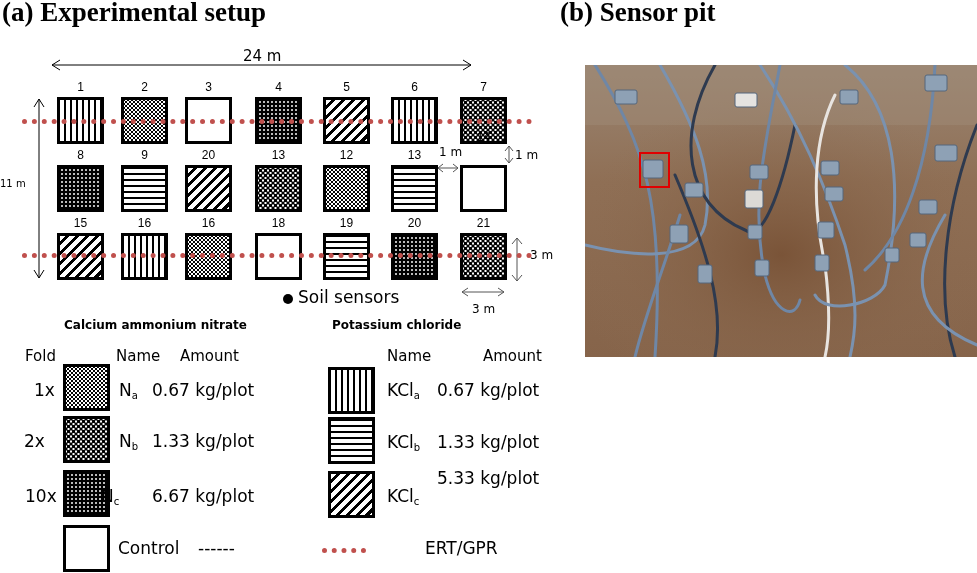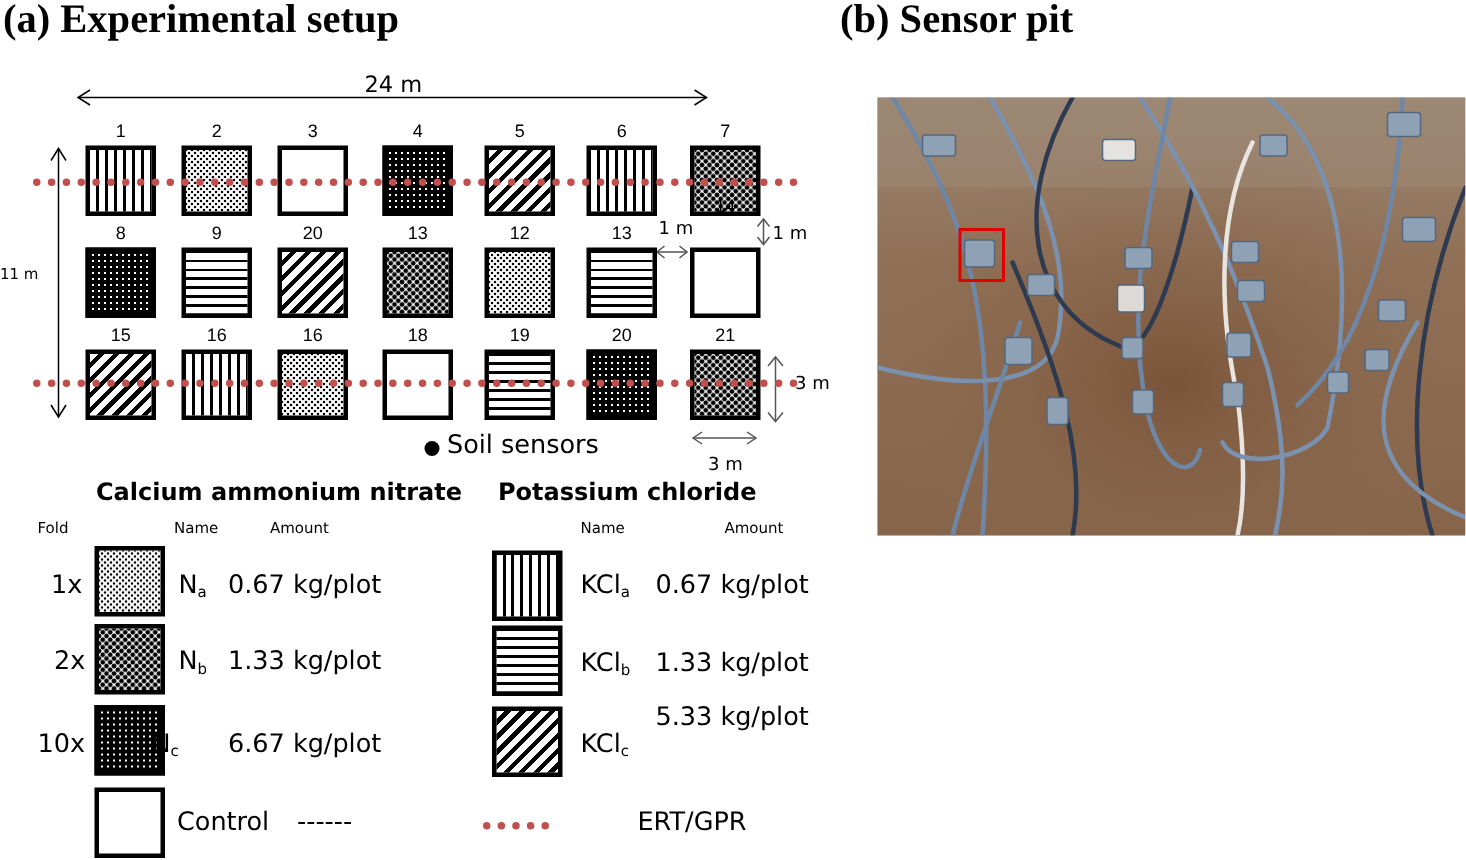--- a/index.html
+++ b/index.html
@@ -3,23 +3,23 @@
 <meta charset="utf-8">
 <style>
   html, body { margin:0; padding:0; background:#ffffff; }
   body { width:977px; height:573px; position:relative; overflow:hidden; font-family:"Liberation Sans", sans-serif; color:#000; }
   .panel-title { position:absolute; font-family:"Liberation Serif", serif; font-weight:bold; font-size:27px; top:-3px; white-space:nowrap; }
   #title-a { left:2px; }
   #title-b { left:560px; }
   .abs { position:absolute; }
   .plot { position:absolute; width:41px; height:41px; border:3px solid #000; box-sizing:content-box; background:#fff; }
   .plot-num { position:absolute; width:47px; text-align:center; font-size:12px; }
-  .lbl { position:absolute; font-family:"DejaVu Sans", sans-serif; font-size:10px; white-space:nowrap; }
+  .lbl { position:absolute; font-family:"DejaVu Sans", sans-serif; font-size:15px; white-space:nowrap; }
   .lbl-big { position:absolute; font-family:"DejaVu Sans", sans-serif; font-size:17px; white-space:nowrap; }
-  .hdr { position:absolute; font-family:"DejaVu Sans", sans-serif; font-weight:bold; font-size:16px; white-space:nowrap; }
+  .hdr { position:absolute; font-family:"DejaVu Sans", sans-serif; font-weight:bold; font-size:12px; white-space:nowrap; }
   .pat-vlines { background: repeating-linear-gradient(90deg, #fff 0 4px, #000 4px 6px); }
   .pat-hlines { background: repeating-linear-gradient(0deg, #fff 0 4px, #000 4px 6px); }
   .pat-diag { background: repeating-linear-gradient(135deg, #fff 0 4px, #000 4px 7px); }
   .pat-fine { background-color:#fff; background-image: radial-gradient(#000 0.7px, transparent 1.1px), radial-gradient(#000 0.7px, transparent 1.1px); background-size:4px 4px; background-position:0 0, 2px 2px; }
   .pat-coarse { background-color:#fff; background-image: radial-gradient(#000 1.4px, transparent 1.8px), radial-gradient(#000 1.4px, transparent 1.8px); background-size:5px 5px; background-position:0 0, 2.5px 2.5px; }
   .pat-dense { background-color:#000; background-image: radial-gradient(#fff 0.6px, transparent 1px); background-size:4px 4px; }
   .pat-none { background:#fff; }
   .ert-line { position:absolute; height:0; border-top:5px dotted #c0504d; }
   .sub { font-size:10px; vertical-align:-3px; }
   #photo { position:absolute; left:585px; top:65px; width:392px; height:292px; overflow:hidden; background:#8a6e55; }
@@ -117,21 +117,21 @@
 <div class="lbl" style="left:116px;top:347px">Name</div>
 <div class="lbl" style="left:180px;top:347px">Amount</div>
 <div class="lbl" style="left:387px;top:347px">Name</div>
 <div class="lbl" style="left:483px;top:347px">Amount</div>
 
 <div class="lbl-big" style="left:34px;top:380px">1x</div>
 <div class="plot pat-fine" style="left:63px;top:364px"></div>
 <div class="lbl-big" style="left:119px;top:380px"><span>N</span><span class="sub">a</span></div>
 <div class="lbl-big" style="left:152px;top:380px">0.67 kg/plot</div>
 
-<div class="lbl-big" style="left:36px;top:431px">2x</div>
+<div class="lbl-big" style="left:24px;top:431px">2x</div>
 <div class="plot pat-coarse" style="left:63px;top:416px"></div>
 <div class="lbl-big" style="left:119px;top:431px"><span>N</span><span class="sub">b</span></div>
 <div class="lbl-big" style="left:152px;top:431px">1.33 kg/plot</div>
 
 <div class="lbl-big" style="left:25px;top:486px">10x</div>
 <div class="plot pat-dense" style="left:63px;top:470px"></div>
 <div class="lbl-big" style="left:101px;top:486px"><span>N</span><span class="sub">c</span></div>
 <div class="lbl-big" style="left:152px;top:486px">6.67 kg/plot</div>
 
 <div class="plot pat-none" style="left:63px;top:525px"></div>

